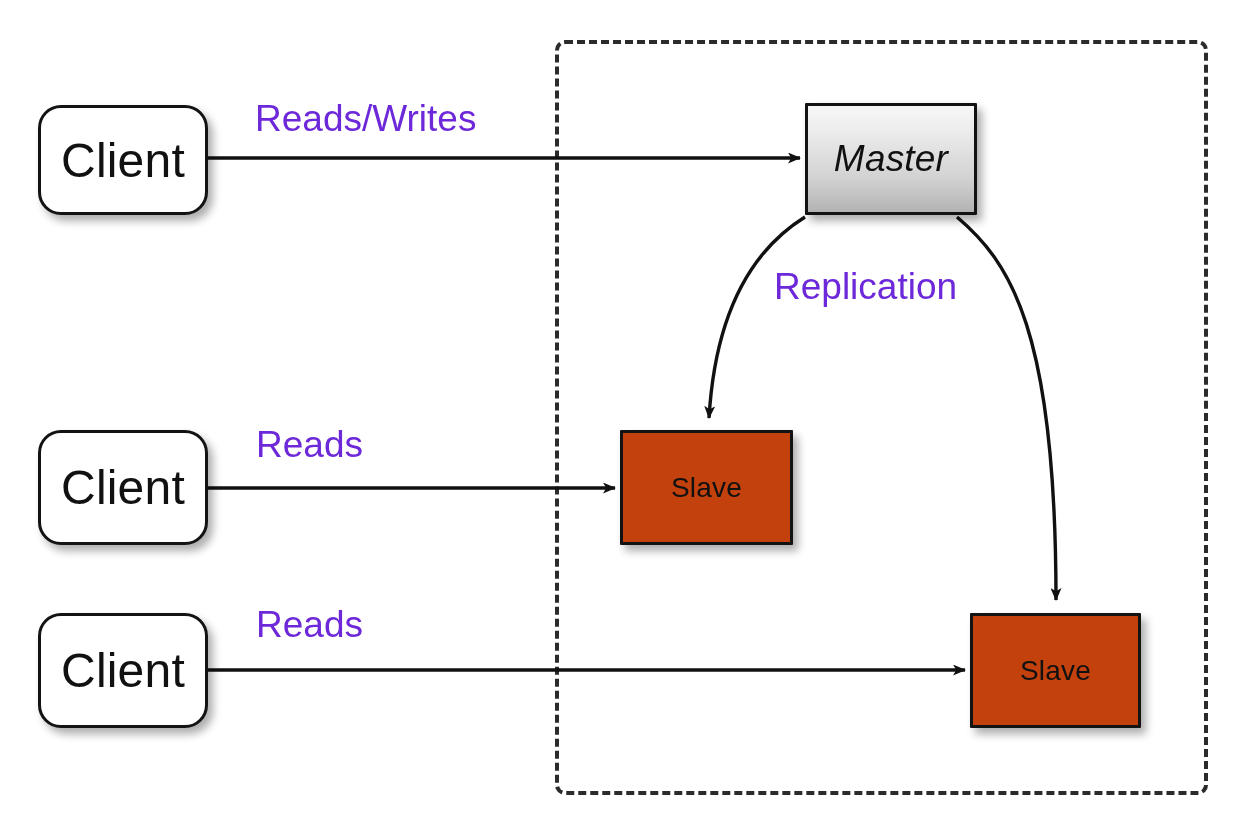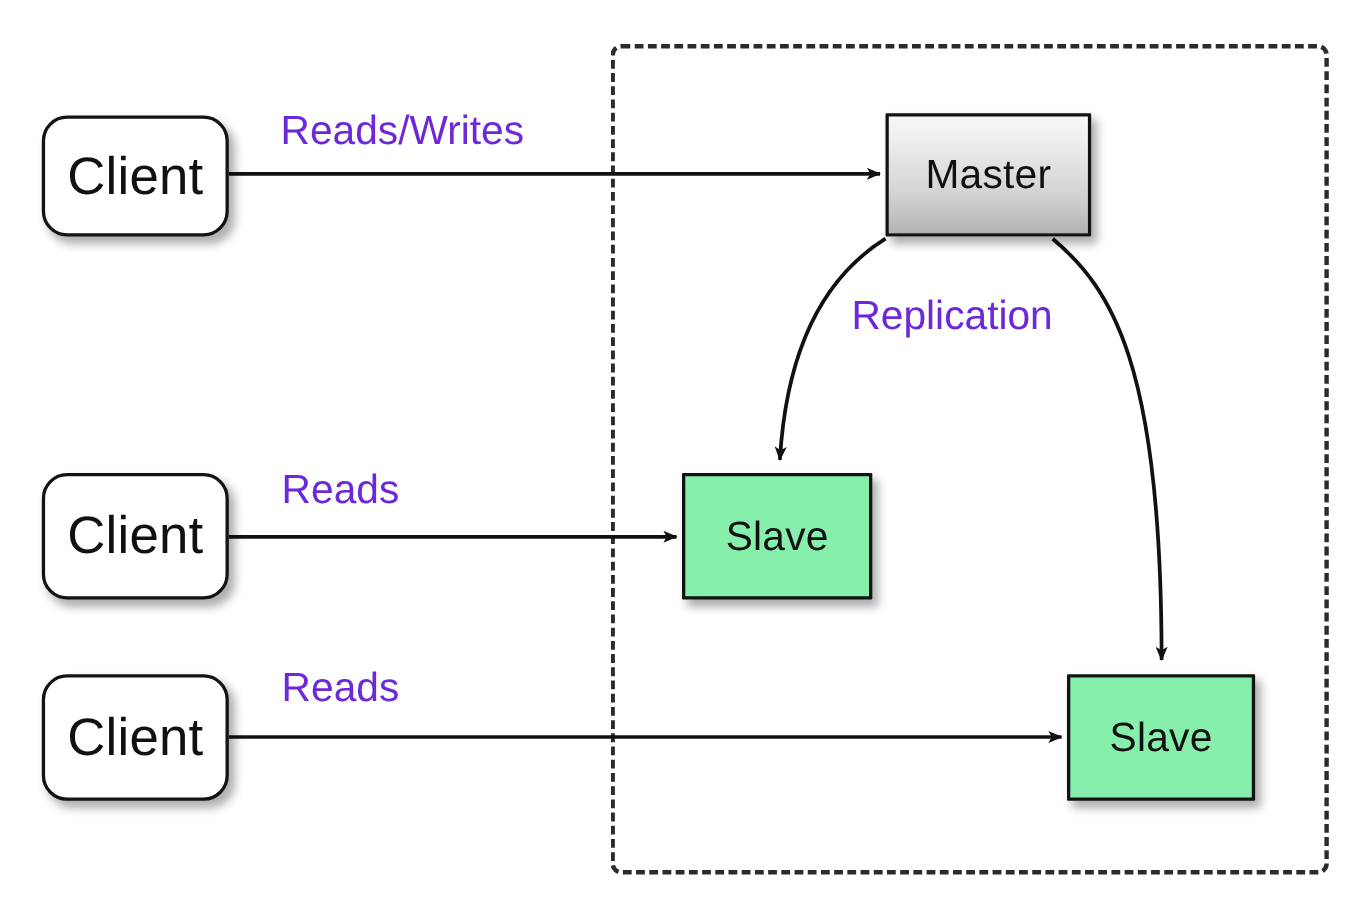--- a/index.html
+++ b/index.html
@@ -34,25 +34,25 @@
     letter-spacing: 0.2px;
   }
   .node-client {
     background: #ffffff;
     border: 3px solid #131313;
     border-radius: 23px;
     box-shadow: 5px 6px 9px rgba(0,0,0,0.32);
     font-size: 48px;
   }
   .node-slave {
-    background: #86efac;
+    background: #c2410c;
     border: 3px solid #131313;
     border-radius: 1px;
     box-shadow: 5px 6px 9px rgba(0,0,0,0.32);
-    font-size: 37px;
+    font-size: 28px;
   }
   .node-master {
     background: linear-gradient(to bottom, #f7f7f7 0%, #ededed 22%, #d2d2d2 68%, #b3b3b3 100%);
     border: 3px solid #131313;
     border-radius: 1px;
     box-shadow: 5px 6px 9px rgba(0,0,0,0.32);
     font-size: 37px;
   }
   .edge-label {
     position: absolute;
@@ -112,21 +112,21 @@
   </div>
 
   <div class="node node-client" id="node-client-middle" style="left: 38px; top: 430px; width: 170px; height: 115px;">
     <span>Client</span>
   </div>
 
   <div class="node node-client" id="node-client-bottom" style="left: 38px; top: 613px; width: 170px; height: 115px;">
     <span>Client</span>
   </div>
 
-  <div class="node node-master" id="node-master" style="left: 805px; top: 103px; width: 187px; height: 112px;">
+  <div class="node node-master" id="node-master" style="left: 805px; top: 103px; width: 172px; height: 112px; font-style: italic;">
     <span>Master</span>
   </div>
 
   <div class="node node-slave" id="node-slave-top" style="left: 620px; top: 430px; width: 173px; height: 115px;">
     <span>Slave</span>
   </div>
 
   <div class="node node-slave" id="node-slave-bottom" style="left: 970px; top: 613px; width: 171px; height: 115px;">
     <span>Slave</span>
   </div>

